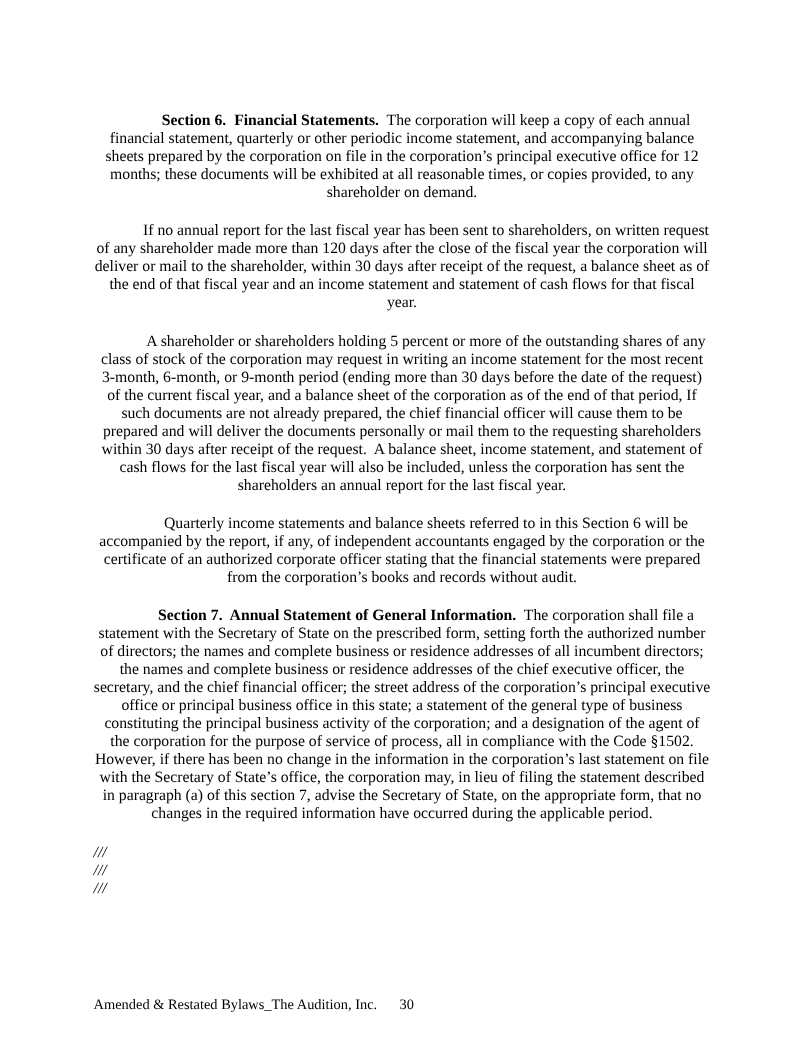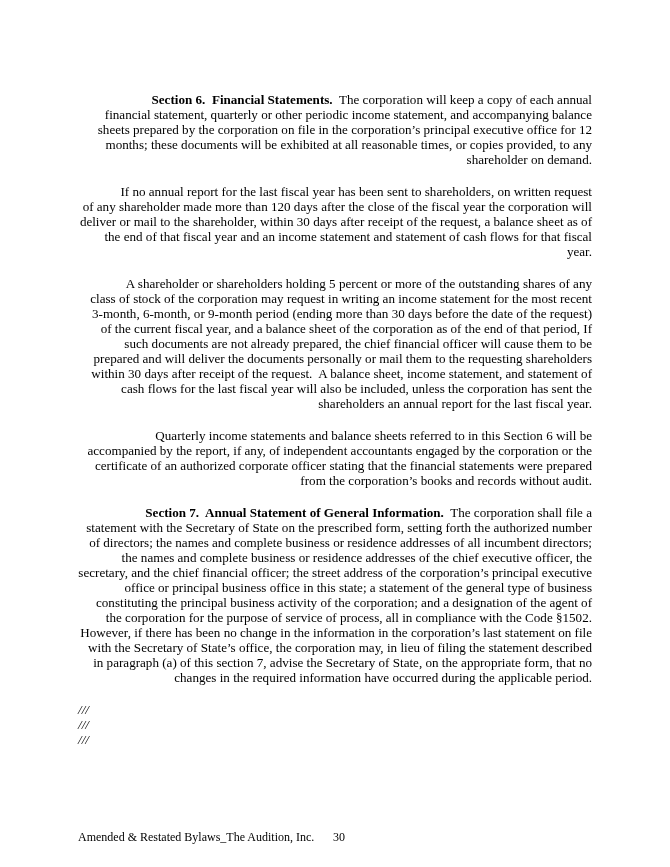--- a/index.html
+++ b/index.html
@@ -24,21 +24,21 @@
     position: absolute;
     left: 78px;
     top: 92px;
     width: 514px;
   }
   .para {
     margin: 0 0 17px 0;
     font-size: 13.1px;
     line-height: 15px;
     text-indent: 40px;
-    text-align: right;
+    text-align: center;
     white-space: pre-wrap;
   }
   .para .heading {
     font-weight: bold;
   }
   .marks {
     margin-top: 16px;
     font-size: 13.1px;
     line-height: 15px;
     font-style: italic;

